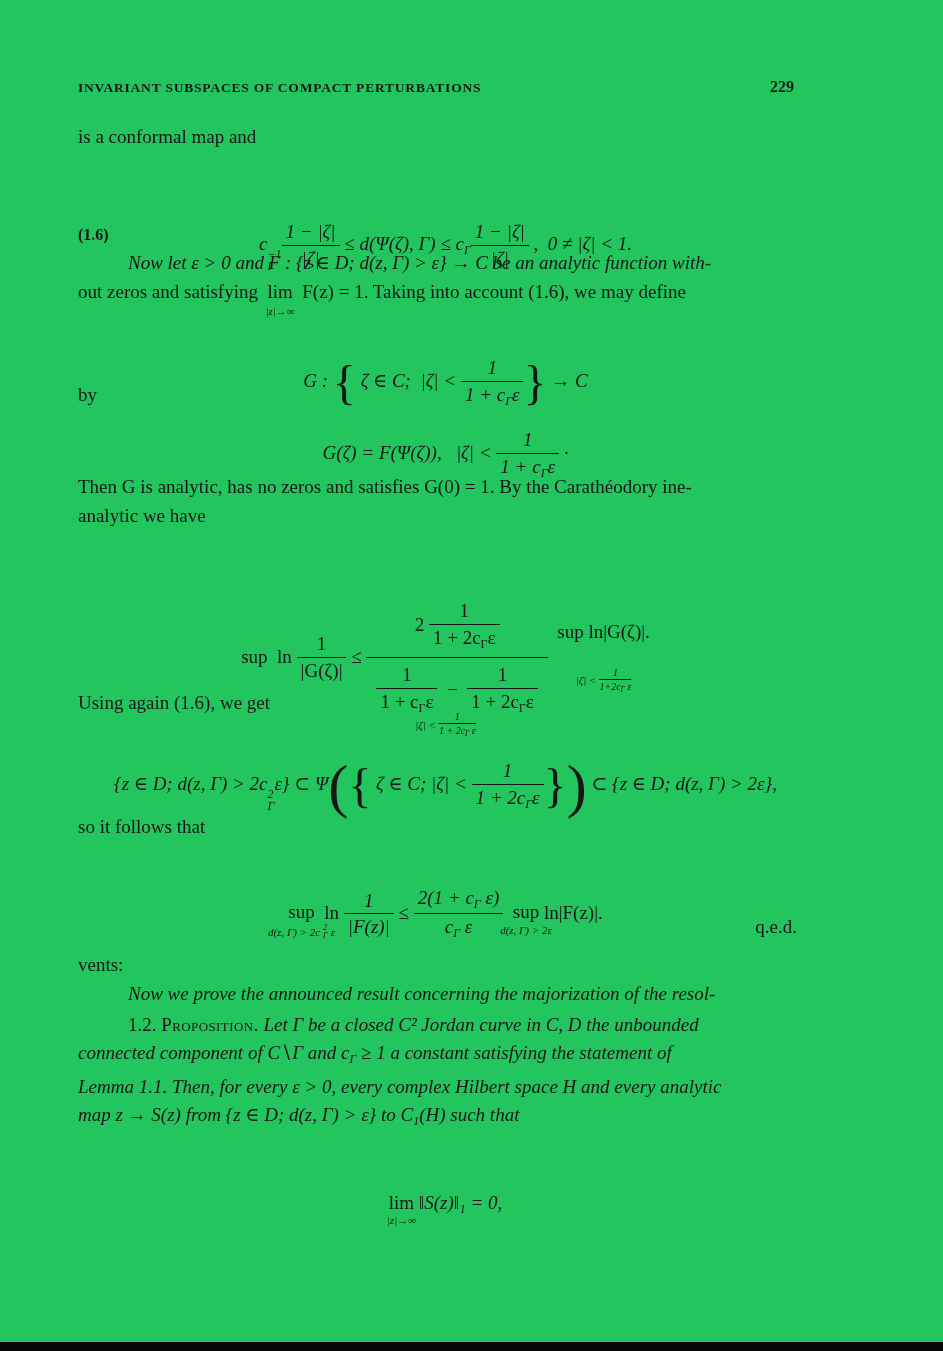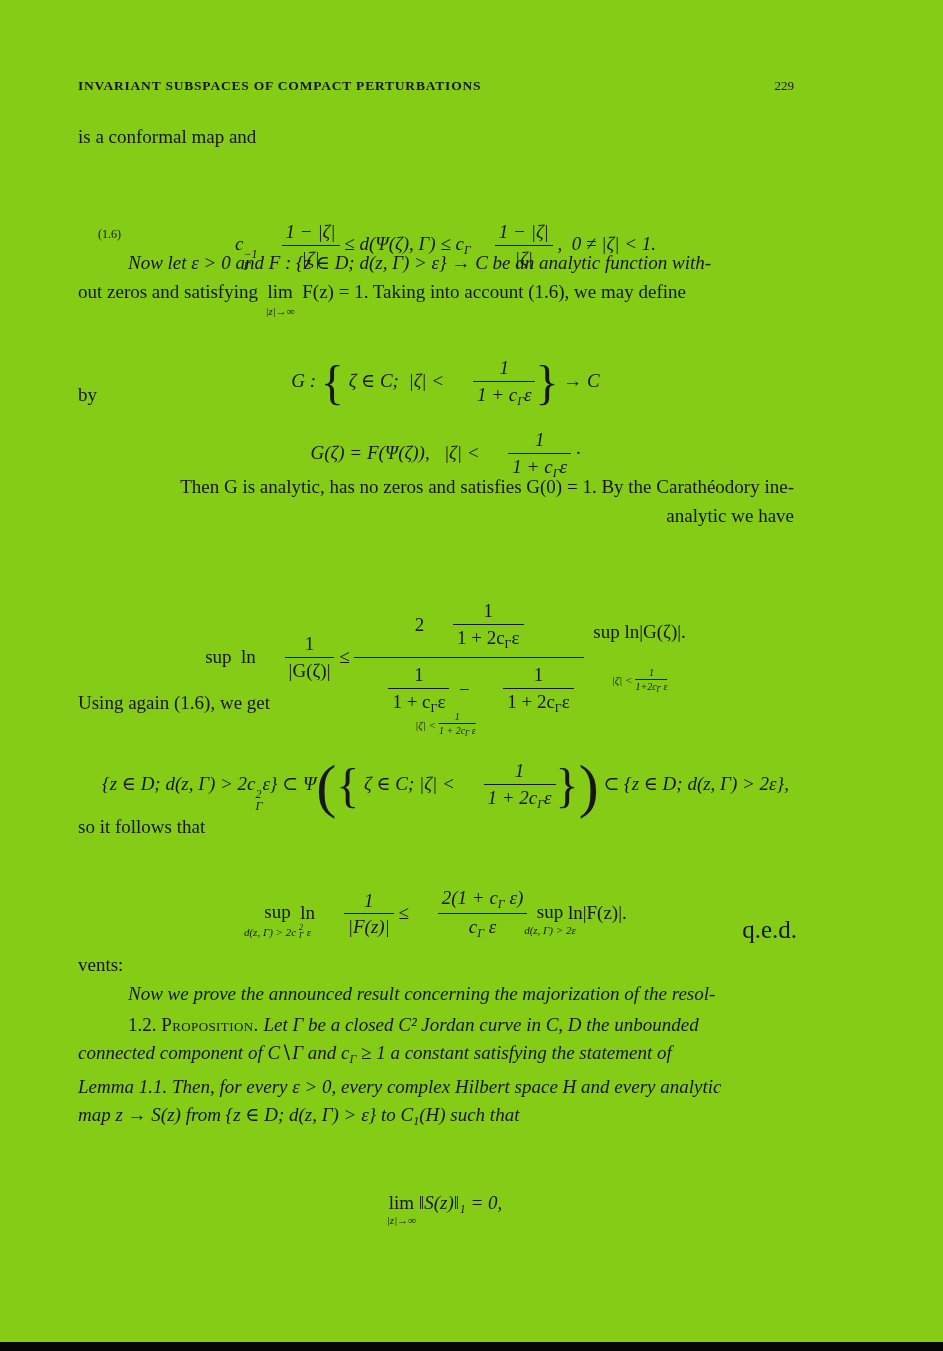--- a/index.html
+++ b/index.html
@@ -1,37 +1,37 @@
 <!DOCTYPE html>
 <html><head>
 <meta charset="utf-8">
 <style>
   * { margin:0; padding:0; box-sizing:border-box; }
   html,body { width:943px; height:1351px; }
   body { background:#ffffff; font-family:"Liberation Serif","DejaVu Serif","DejaVu Sans",serif; color:#161616; }
-  .page { position:absolute; top:0; left:0; width:943px; height:1351px; background:#84cc16; overflow:hidden; }
+  .page { position:absolute; top:0; left:0; width:943px; height:1351px; background:#22c55e; overflow:hidden; }
 
   .abs { position:absolute; }
   .tline { font-size:19px; white-space:pre; line-height:29px; }
   .indent { padding-left:50px;font-style:italic; }
 
   
   .runhead { left:78px; top:78px; width:716px; display:flex; justify-content:space-between; align-items:baseline; }
   .runtitle { font-size:13.5px; font-weight:600; letter-spacing:.8px; }
-  .pagenum { font-size:13px; font-weight:400; }
+  .pagenum { font-size:16px; font-weight:700; }
 
   
   .eq { left:78px; width:716px; text-align:center; font-size:19px; font-style:italic; white-space:pre; line-height:1.3; }
   .eqtagwrap { position:relative; }
-  .eqtag { position:absolute; left:20px; top:50%; transform:translateY(-50%); font-style:normal; font-size:12px; }
+  .eqtag { position:absolute; left:0; top:50%; transform:translateY(-50%); font-style:normal; font-size:16px;font-weight:bold; }
 
   .rm { font-style:normal; }
 
   
-  .frac { display:inline-block; text-align:center; vertical-align:middle; line-height:1.15;margin-left:24px; }
+  .frac { display:inline-block; text-align:center; vertical-align:middle; line-height:1.15; }
   .frac .fnum { display:block; padding:0 4px 2px; border-bottom:1.4px solid #161616; }
   .frac .fden { display:block; padding:2px 4px 0; }
 
   
   .bigfrac { display:inline-flex; flex-direction:column; vertical-align:middle; text-align:center; line-height:1.1; }
   .bigfrac .bnum { display:flex; justify-content:center; align-items:center; padding:0 10px 6px; white-space:pre; }
   .bigfrac .bden { display:flex; justify-content:center; align-items:center; padding:6px 10px 0; border-top:1.4px solid #161616; white-space:pre; }
 
   
   .vsub { font-size:12px; vertical-align:-4px; }
@@ -45,21 +45,21 @@
   
   .tfrac { display:inline-block; text-align:center; font-size:10px; line-height:1.1; }
   .tfrac .tnum { display:block; border-bottom:1px solid #161616; padding:0 2px 1px; }
   .tfrac .tden { display:block; padding-top:1px; }
   .tsub { font-size:7.5px; vertical-align:-2px; }
 
   
   .bigb { font-size:48px; line-height:0; vertical-align:middle; font-style:normal; font-weight:300; }
   .bigp { font-size:60px; line-height:0; vertical-align:middle; font-style:normal; font-weight:300; }
 
-  .qed { font-size:25px; }
+  .qed { font-size:19px; }
   .propline { font-size:19px; font-style:italic; white-space:pre; line-height:28px; }
   .sc { font-variant:small-caps; font-style:normal; letter-spacing:.4px; }
   .bottombar { left:0; top:1342px; width:943px; height:9px; background:#060606; }
 </style>
 </head>
 <body>
 
 <div class="page">
 
   <div class="abs runhead">
@@ -84,21 +84,21 @@
   <div class="abs eq" style="top:332px;">
     <span>G : </span><span class="bigb">{</span><span> ζ ∈ C;  |ζ| &lt; </span><span class="frac"><span class="fnum">1</span><span class="fden"><span>1 + c</span><span class="vsub">Γ</span><span>ε</span></span></span><span class="bigb">}</span><span> → C</span>
   </div>
 
   <div class="abs tline" style="left:78px; top:380px;">by</div>
 
   <div class="abs eq" style="top:404px;">
     <span>G(ζ) = F(Ψ(ζ)),   |ζ| &lt; </span><span class="frac"><span class="fnum">1</span><span class="fden"><span>1 + c</span><span class="vsub">Γ</span><span>ε</span></span></span><span> ·</span>
   </div>
 
-  <div class="abs" style="left:78px; top:472px; width:716px;text-align:right;">
+  <div class="abs" style="left:78px; top:472px; width:716px;">
     <div class="tline">Then G is analytic, has no zeros and satisfies G(0) = 1. By the Carathéodory ine-</div>
     <div class="tline">analytic we have</div>
   </div>
 
   <div class="abs eq" style="top:575px;">
     <span class="mop"><span>sup</span><span class="oplim">
           <span>|ζ| &lt;</span>
           <span class="tfrac">
             <span class="tnum">1</span>
             <span class="tden"><span>1 + 2c</span><span class="tsub">Γ</span><span> ε</span></span>

